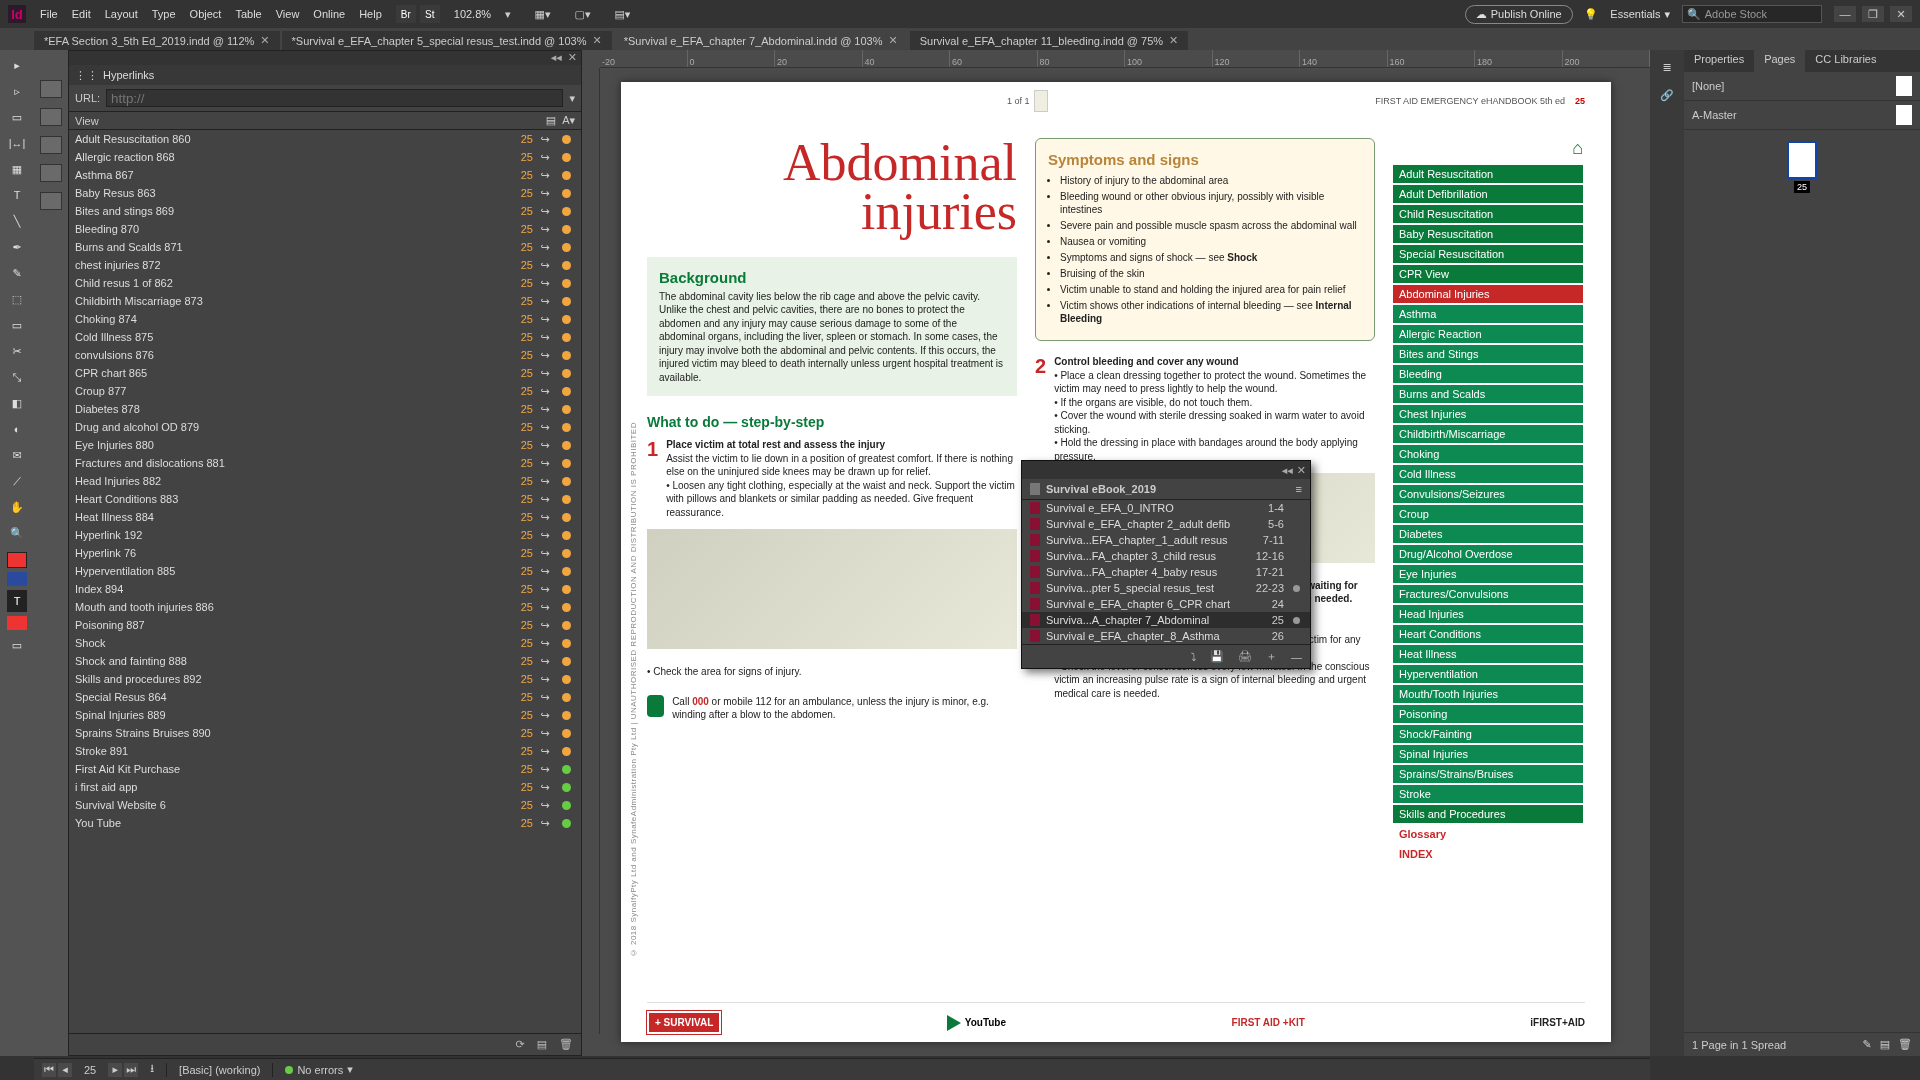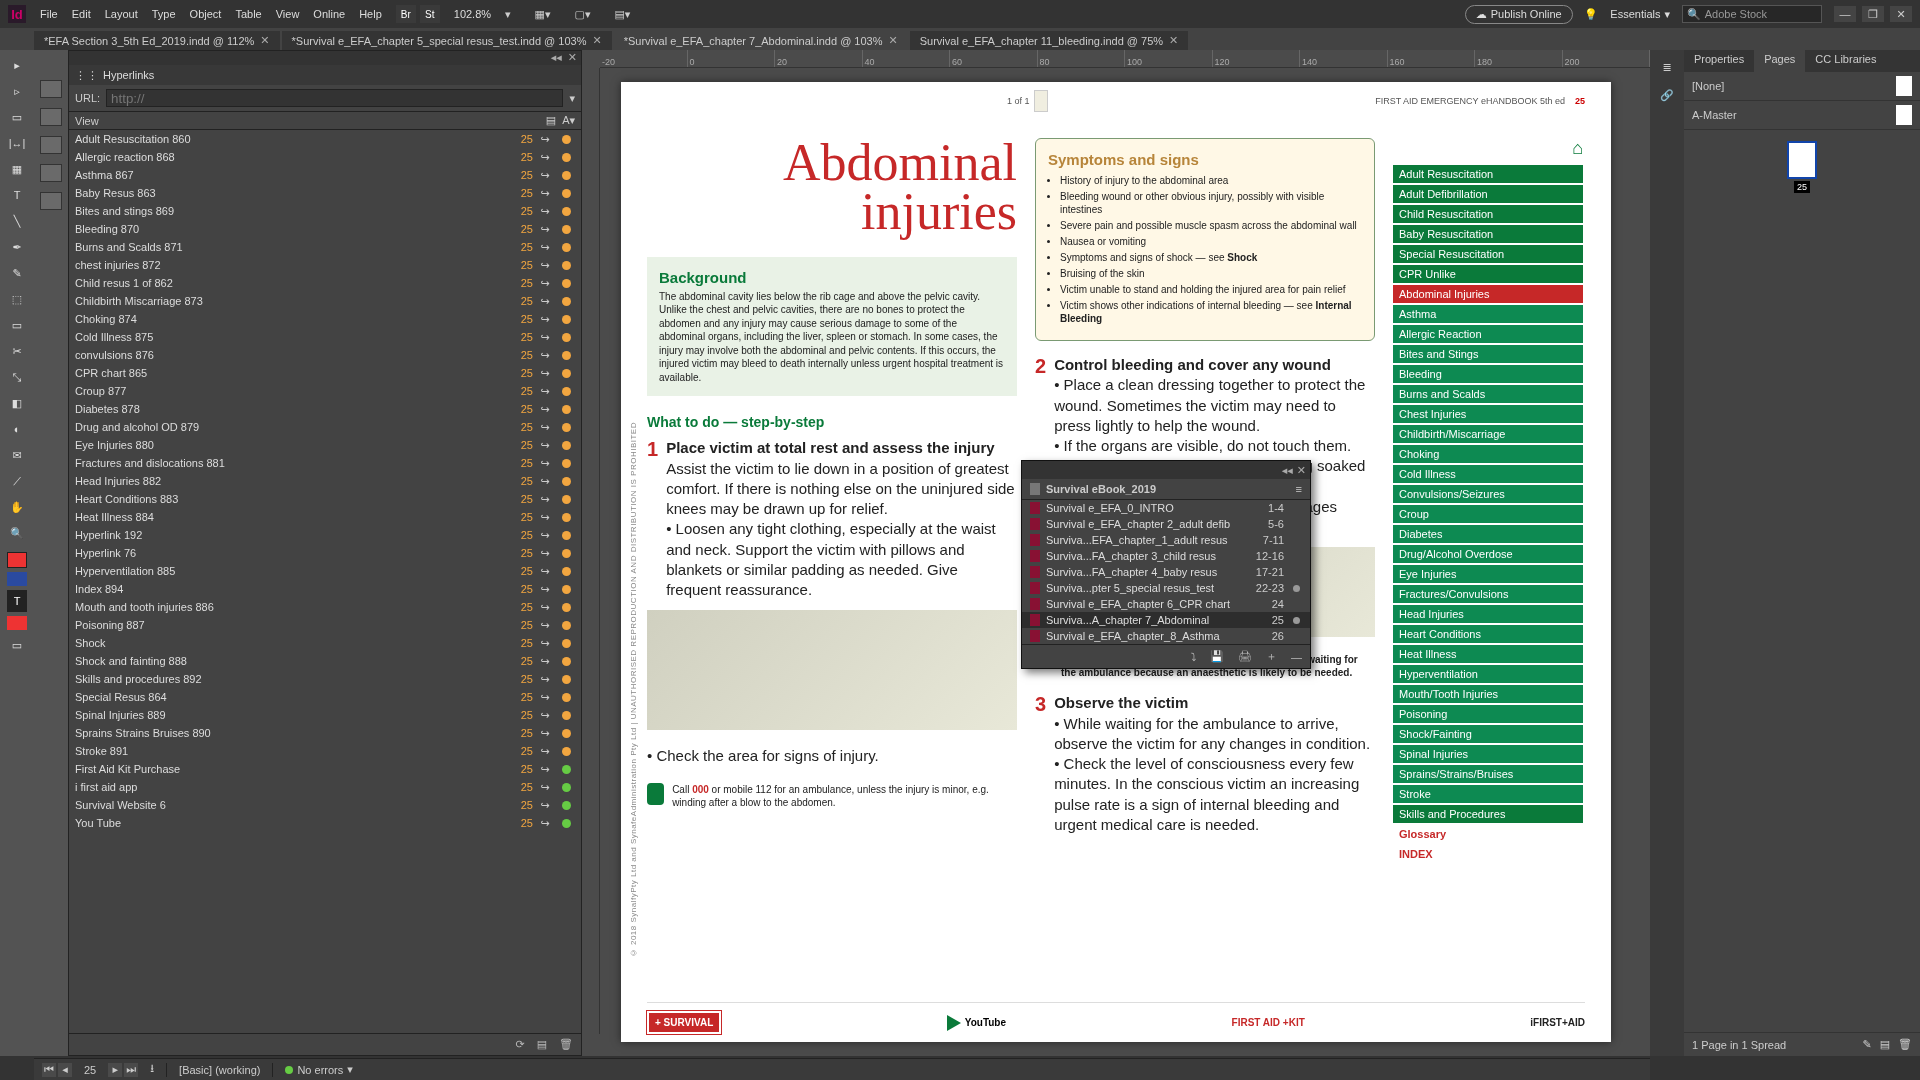--- a/index.html
+++ b/index.html
@@ -63,21 +63,21 @@
 h1.title{font-family: Georgia, serif; color:#c62828; font-weight:normal; font-size:52px; line-height:0.95; margin-bottom:20px;text-align:right;}
 .bgbox{background:#e9f2e6; padding:12px; margin-top:8px;}
 .bgbox h3{color:#0a7a3a; font-size:15px;}
 .bgbox p{font-size:10px; line-height:1.35; margin-top:4px;}
 .sympt{border:1px solid #7a9a73; border-radius:6px; padding:12px; background:#fff8e6;}
 .sympt h3{color:#b7853a; font-size:15px; margin-bottom:6px;}
 .sympt li{font-size:10px; margin-left:12px; margin-bottom:3px; line-height:1.3;}
 .section-head{color:#0a7a3a; font-weight:bold; font-size:14px; margin-top:18px;}
 .step{margin-top:8px; display:flex; gap:8px;}
 .step .n{color:#c62828; font-weight:bold; font-size:20px;}
-.step .body{flex:1; font-size:15px; line-height:1.35;}
+.step .body{flex:1; font-size:10px; line-height:1.35;}
 .step .body b{font-weight:bold;}
 .warn{display:flex; gap:8px; margin-top:16px;}
 .warn .tri{width:0;height:0;border-left:9px solid transparent;border-right:9px solid transparent;border-bottom:16px solid #e86a1a;}
 .warn p{font-size:10px; font-weight:bold; line-height:1.3;}
 .call{display:flex; gap:8px; margin-top:16px;}
 .call .ph{width:24px;height:22px;background:#0a7a3a;border-radius:4px;position:relative;}
 .call p{font-size:10px; line-height:1.3;}
 .call .red{color:#c62828;font-weight:bold;}
 .navlist{display:flex; flex-direction:column; gap:2px;}
 .navlist .home{color:#0a7a3a; font-size:18px; text-align:right; margin-bottom:4px;}
@@ -659,21 +659,21 @@
           </div>
         </div>
         <div class="rightcol">
           <div class="navlist" id="navlist">
             <div class="home">⌂</div>
           <div class="navbtn g1">Adult Resuscitation</div>
               <div class="navbtn g1">Adult Defibrillation</div>
               <div class="navbtn g1">Child Resuscitation</div>
               <div class="navbtn g1">Baby Resuscitation</div>
               <div class="navbtn g1">Special Resuscitation</div>
-              <div class="navbtn g1">CPR Unlike</div>
+              <div class="navbtn g1">CPR View</div>
               <div class="navbtn hl">Abdominal Injuries</div>
               <div class="navbtn">Asthma</div>
               <div class="navbtn">Allergic Reaction</div>
               <div class="navbtn">Bites and Stings</div>
               <div class="navbtn">Bleeding</div>
               <div class="navbtn">Burns and Scalds</div>
               <div class="navbtn">Chest Injuries</div>
               <div class="navbtn">Childbirth/Miscarriage</div>
               <div class="navbtn">Choking</div>
               <div class="navbtn">Cold Illness</div>

